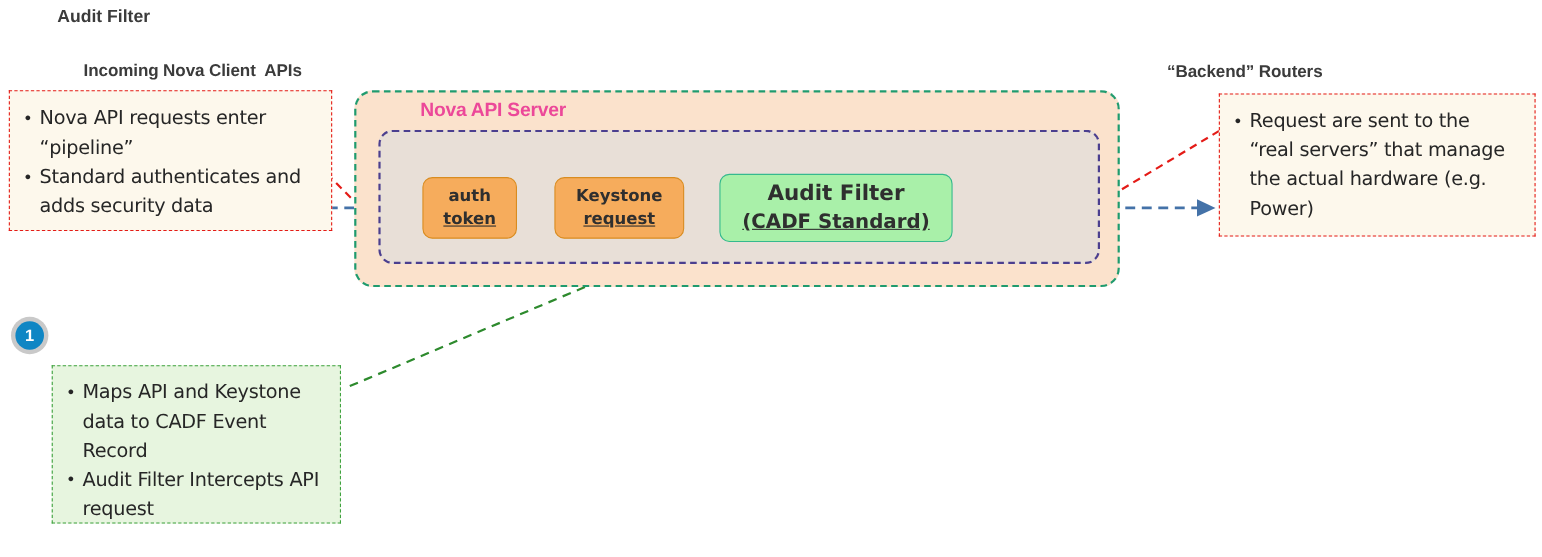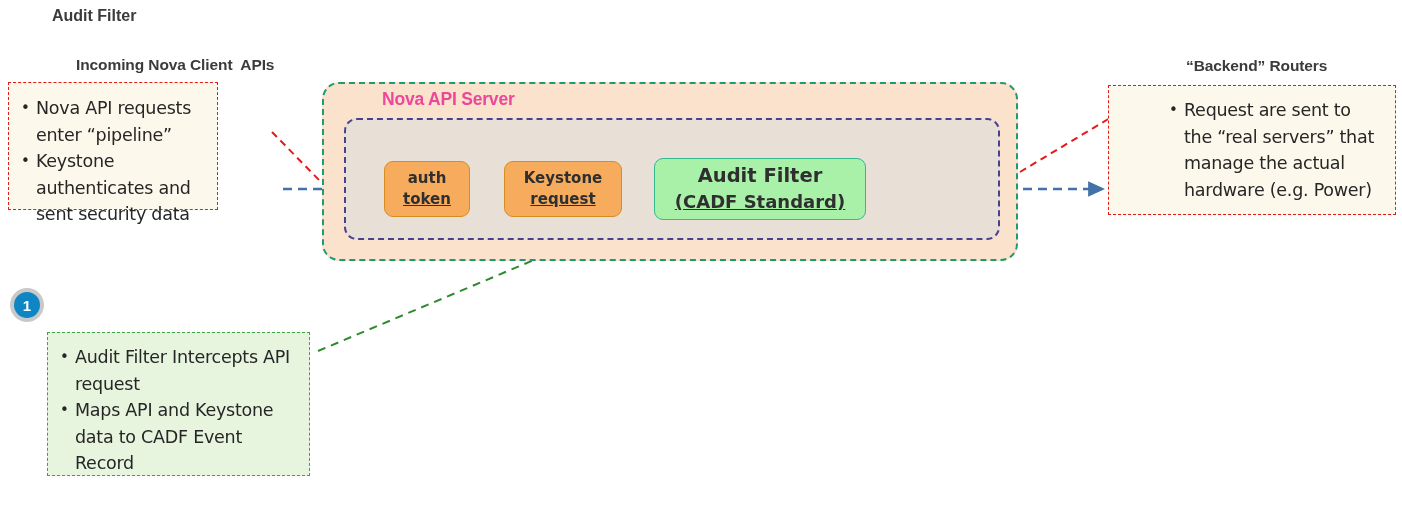--- a/index.html
+++ b/index.html
@@ -149,24 +149,24 @@
 
     <line x1="623" y1="189" x2="653" y2="189" stroke="#4472a8" stroke-width="2.6" stroke-dasharray="9,6" marker-end="url(#arrowblue)"></line>
 
     <line x1="867" y1="189" x2="900" y2="189" stroke="#4472a8" stroke-width="2.6" stroke-dasharray="9,6" marker-end="url(#arrowblue)"></line>
 
     <line x1="993" y1="189" x2="1092" y2="189" stroke="#4472a8" stroke-width="2.6" stroke-dasharray="9,6" marker-end="url(#arrowblue)"></line>
   </svg>
 
   <div class="panel-title" style="left:32px;top:56px;margin-left:44px;">Incoming Nova Client  APIs</div>
 
-  <div class="callout" style="left:8px;top:82px;width:210px;height:128px;">
+  <div class="callout" style="left:8px;top:82px;width:294px;height:128px;">
     <ul class="bullets" style="margin:12px 12px 0 10px;">
       <li>Nova API requests enter “pipeline”</li>
-      <li>Keystone authenticates and sent security data</li>
+      <li>Standard authenticates and adds security data</li>
     </ul>
   </div>
 
   <div id="server-container"></div>
   <div id="server-title">Nova API Server</div>
 
   <div id="wsgi-box"></div>
 
   <div class="stage-box orange sb-small" style="left:384px;top:161px;width:86px;height:56px;">
     <span>
@@ -183,35 +183,35 @@
   </div>
 
   <div class="stage-box green sb-large" style="left:654px;top:158px;width:212px;height:62px;">
     <span>
       <span class="line1">Audit Filter</span>
       <span class="line2">(CADF Standard)</span>
     </span>
   </div>
 
 
-  <div class="panel-title" style="left:1186px;top:57px;">“Backend” Routers</div>
-
-  <div class="callout" style="left:1108px;top:85px;width:288px;height:130px;padding-left:48px;">
+  <div class="panel-title" style="left:1061px;top:57px;">“Backend” Routers</div>
+
+  <div class="callout" style="left:1108px;top:85px;width:288px;height:130px;">
     <ul class="bullets" style="margin:11px 14px 0 10px;">
       <li>Request are sent to the “real servers” that manage the actual hardware (e.g. Power)</li>
     </ul>
   </div>
 
   <div id="badge-row">
     <div class="badge">
       <div class="badge-inner">1</div>
     </div>
   </div>
   <div id="badge-label">Audit Filter</div>
 
   <div class="callout green" style="left:47px;top:332px;width:263px;height:144px;">
     <ul class="bullets" style="margin:11px 10px 0 10px;">
+      <li>Maps API and Keystone data to CADF Event Record</li>
       <li>Audit Filter Intercepts API request</li>
-      <li>Maps API and Keystone data to CADF Event Record</li>
     </ul>
   </div>
 
 </div>
 
 </body></html>

